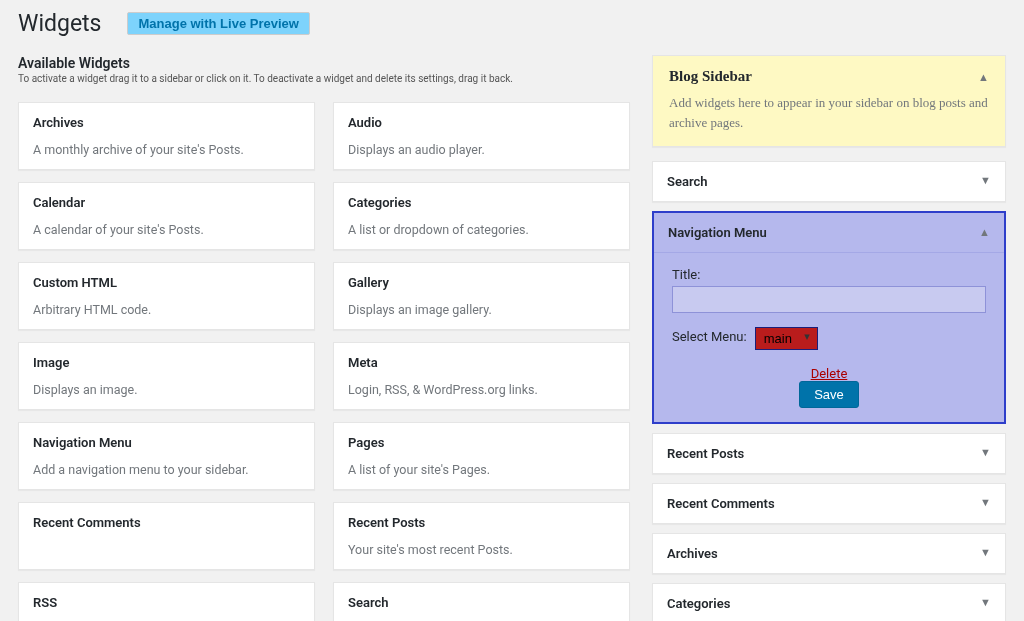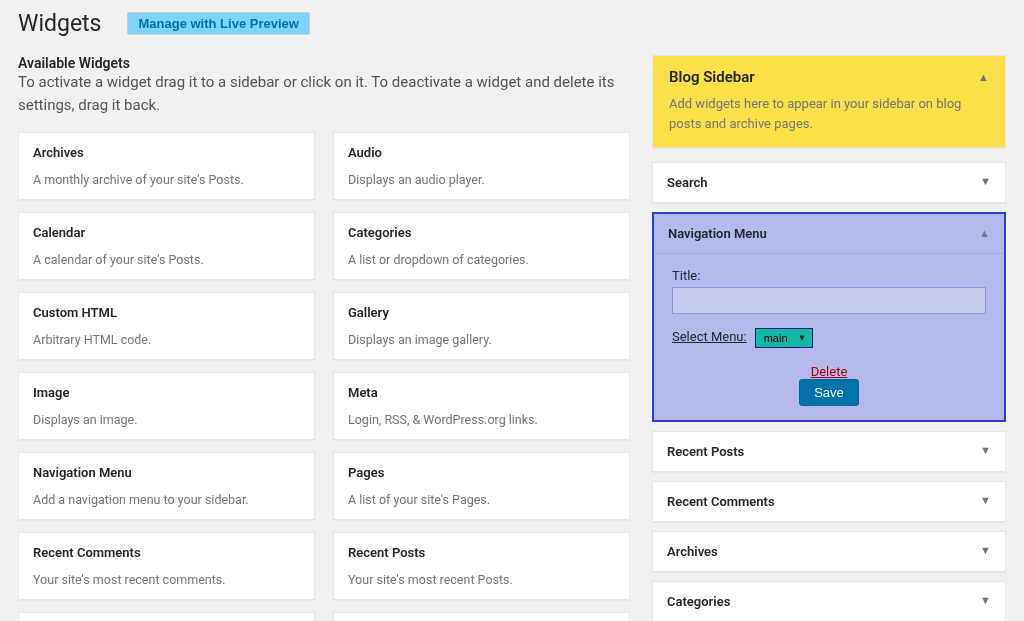--- a/index.html
+++ b/index.html
@@ -36,21 +36,21 @@
       display: flex;
       gap: 22px;
     }
     .left-col { flex: 0 0 612px; }
     .right-col { flex: 1; }
     .section-title {
       font-size: 14px;
       font-weight: 600;
     }
     .section-desc {
-      font-size: 15px;
+      font-size: 10px;
       color: #555;
       line-height: 1.5;
       margin-bottom: 16px;
     }
     .widgets-grid {
       display: grid;
       grid-template-columns: 1fr 1fr;
       gap: 12px 18px;
     }
     .widget-box {
@@ -64,25 +64,26 @@
       font-weight: 600;
       color: #23282d;
       cursor: pointer;
     }
     .wb-desc {
       padding: 0 14px 12px 14px;
       font-size: 12.5px;
       color: #72777c;
     }
     .sidebar-panel {
-      background: #fde047;
+      background: #fef9c3;
       border: 1px solid #e5e5e5;
       box-shadow: 0 1px 1px rgba(0,0,0,.04);
       padding: 12px 16px 14px 16px;
       margin-bottom: 14px;
+      font-family: Liberation Serif, serif;
     }
     .sp-header {
       display: flex;
       align-items: center;
       justify-content: space-between;
     }
     .sp-title {
       font-size: 15px;
       font-weight: 600;
       color: #23282d;
@@ -151,23 +152,23 @@
       margin-bottom: 14px;
     }
     .select-row {
       display: flex;
       align-items: center;
       gap: 8px;
       margin-bottom: 16px;
     }
     .select-input {
       border: 1px solid #1a1f7a;
-      background: #14b8a6;
+      background: #b91c1c;
       padding: 3px 24px 3px 8px;
-      font-size: 11px;
+      font-size: 13px;
       appearance: none;
       position: relative;
     }
     .select-wrap {
       position: relative;
       display: inline-block;
     }
     .select-wrap::after {
       content: "▾";
       position: absolute;
@@ -249,21 +250,20 @@
       <div class="widget-box">
         <div class="wb-title">Navigation Menu</div>
         <div class="wb-desc">Add a navigation menu to your sidebar.</div>
       </div>
       <div class="widget-box">
         <div class="wb-title">Pages</div>
         <div class="wb-desc">A list of your site's Pages.</div>
       </div>
       <div class="widget-box">
         <div class="wb-title">Recent Comments</div>
-        <div class="wb-desc">Your site's most recent comments.</div>
       </div>
       <div class="widget-box">
         <div class="wb-title">Recent Posts</div>
         <div class="wb-desc">Your site's most recent Posts.</div>
       </div>
       <div class="widget-box">
         <div class="wb-title">RSS</div>
 
       </div>
       <div class="widget-box">
@@ -291,21 +291,21 @@
 
     <div class="open-widget">
       <div class="ow-header">
         <span class="ow-title">Navigation Menu</span>
         <span class="chevron">▲</span>
       </div>
       <div class="ow-body">
         <label class="form-label">Title:</label>
         <input type="text" class="text-input" value="" style="">
         <div class="select-row">
-          <span class="form-label" style="margin-bottom:4px;text-decoration:underline;">Select Menu:</span>
+          <span class="form-label" style="margin-bottom:4px;">Select Menu:</span>
           <span class="select-wrap">
             <select class="select-input">
               <option>main</option>
             </select>
           </span>
         </div>
         <div class="ow-footer">
           <span class="delete-link">Delete</span>
           <button class="save-btn">Save</button>
         </div>

